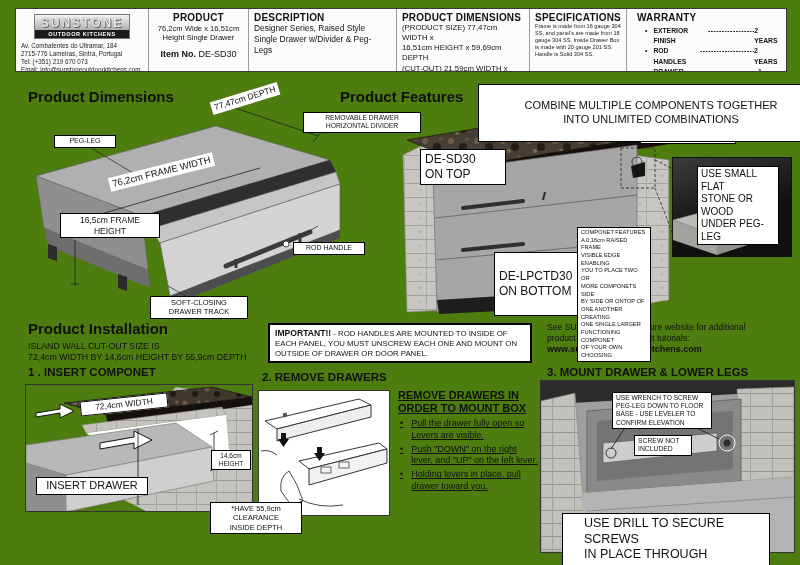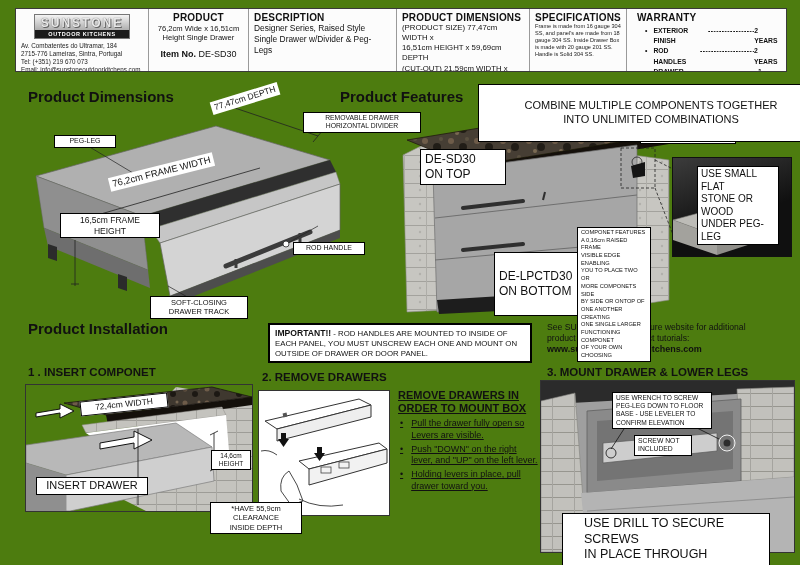--- a/index.html
+++ b/index.html
@@ -235,20 +235,24 @@
 VISIBLE EDGE  ENABLING
 YOU TO PLACE TWO OR
 MORE COMPONETS SIDE
 BY SIDE OR ONTOP OF
 ONE ANOTHER CREATING
 ONE SINGLE LARGER
 FUNCTIONING COMPONET
 OF YOUR OWN CHOOSING</div>
 
   <div class="sec-heading" style="left:28px; top:320px;">Product Installation</div>
+  <div class="cutout-note">
+    <div>ISLAND WALL CUT-OUT SIZE IS</div>
+    <div>72,4cm WIDTH BY 14,6cm HEIGHT BY 55,9cm DEPTH</div>
+  </div>
 
   <div class="important-box"><span class="important-title">IMPORTANT!!</span><span> - ROD HANDLES ARE MOUNTED TO INSIDE OF EACH PANEL, YOU MUST UNSCREW EACH ONE AND MOUNT ON OUTSIDE OF DRAWER OR DOOR PANEL.</span></div>
 
   <div class="support-note">
     <div class="pre">See SUNSTONE manufacture website for additional
 product support and product tutorials:</div>
     <div class="support-site">www.sunstoneoutdoorkitchens.com</div>
   </div>
 
   <div class="step-heading" style="left:28px; top:366px;">1 . INSERT COMPONET</div>

